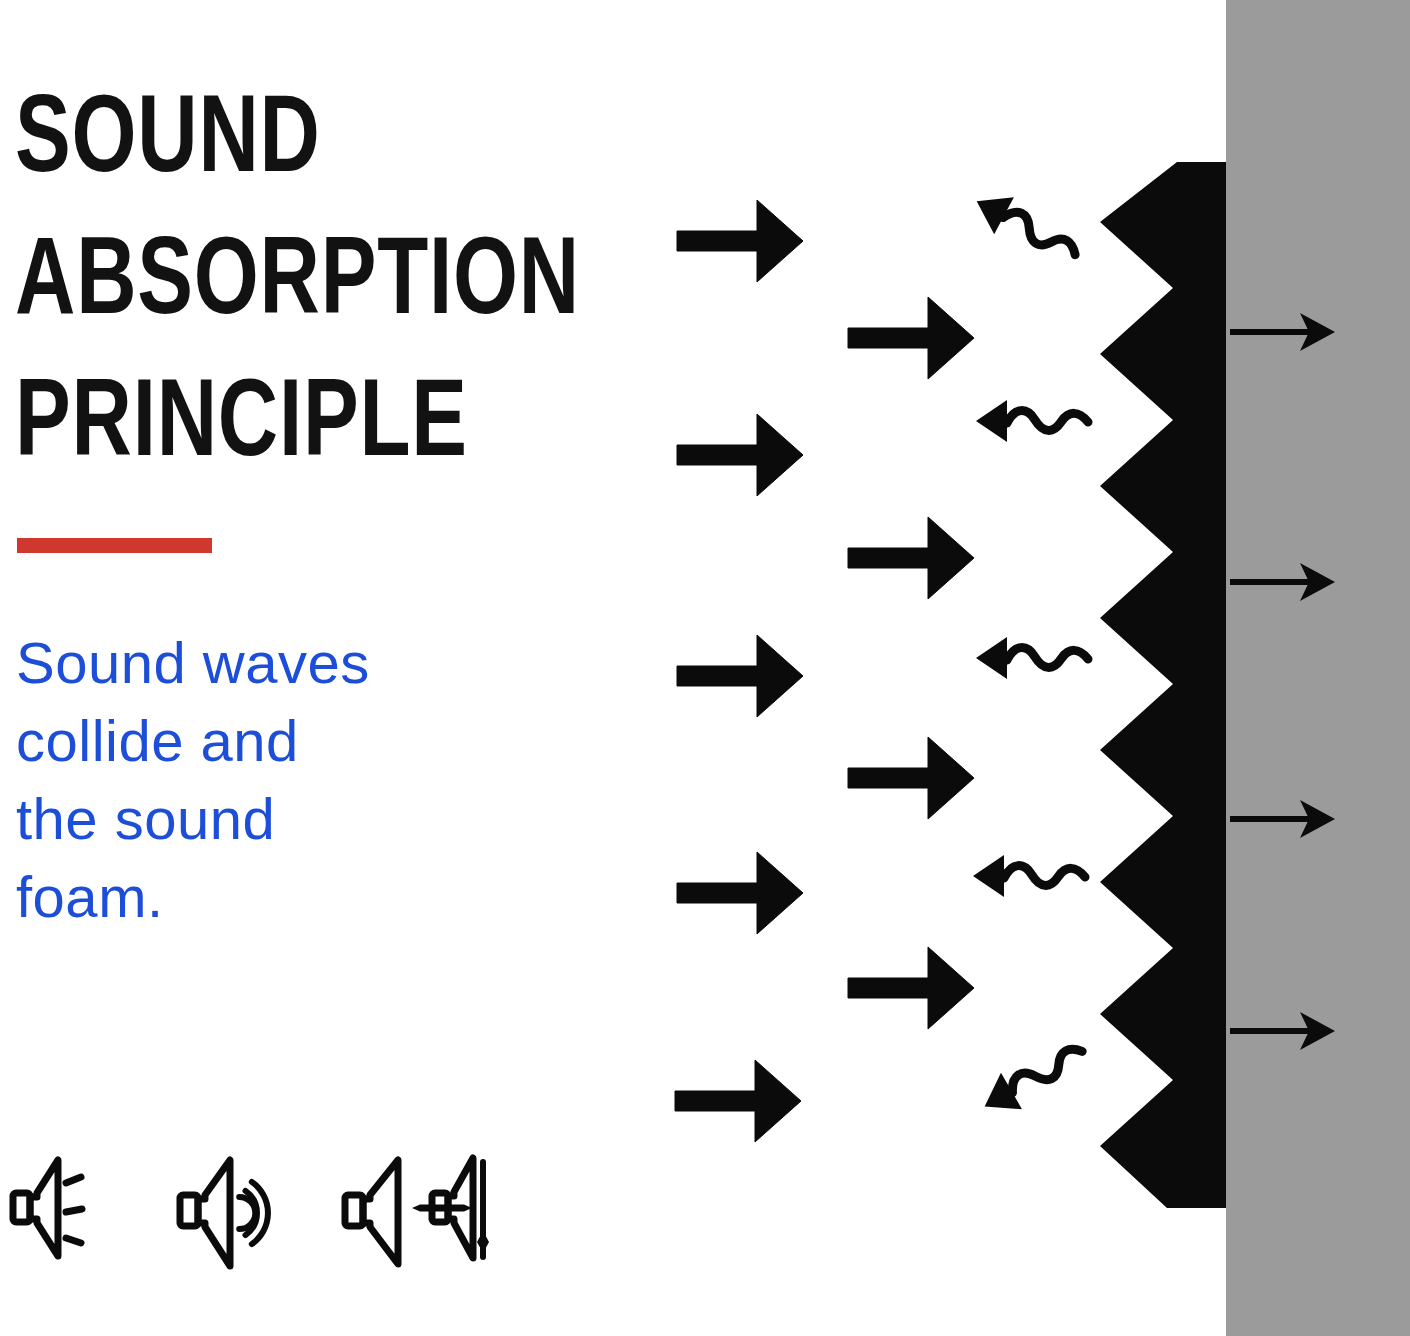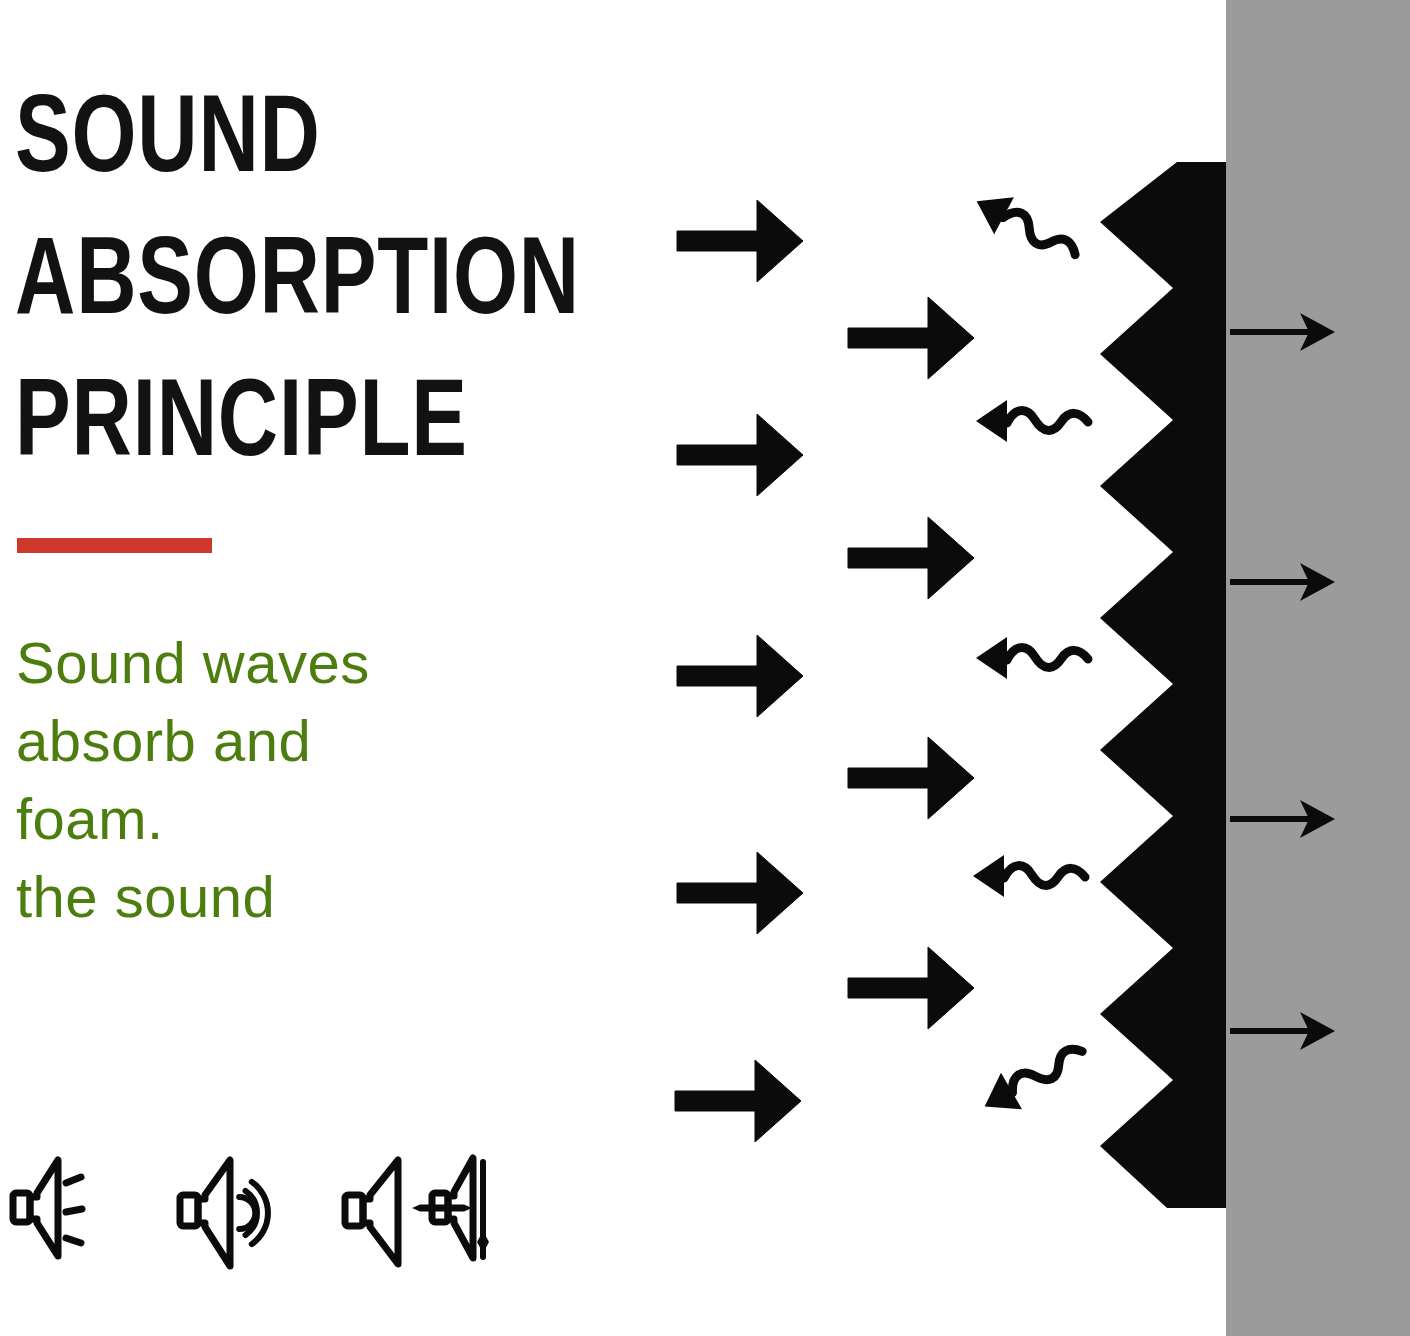--- a/index.html
+++ b/index.html
@@ -12,42 +12,42 @@
     transform:scaleX(.76);transform-origin:left top;
     font-weight:700;font-size:110px;line-height:142px;
     letter-spacing:1px;white-space:nowrap;color:#121212;
   }
   .divider{
     position:absolute;left:17px;top:538px;width:195px;height:15px;
   }
   .description{
     position:absolute;left:16px;top:624px;
     font-size:58px;line-height:78px;font-weight:400;
-    letter-spacing:.5px;color:#4d7c0f;white-space:nowrap;
+    letter-spacing:.5px;color:#1d4ed8;white-space:nowrap;
   }
   .diagram-svg{position:absolute;left:0;top:0;}
   .speaker-icon{position:absolute;}
   .sp-stroke{fill:none;stroke-width:7;stroke-linejoin:round;stroke-linecap:round;}
 </style>
 </head>
 <body>
 
 <div class="title">
   <div>SOUND</div>
   <div>ABSORPTION</div>
   <div>PRINCIPLE</div>
 </div>
 
 <div class="divider" style="background-color: rgb(207, 56, 45);"></div>
 
 <div class="description">
   <div>Sound waves</div>
-  <div>absorb and</div>
+  <div>collide and</div>
+  <div>the sound</div>
   <div>foam.</div>
-  <div>the sound</div>
 </div>
 
 <svg class="diagram-svg" width="1410" height="1336" viewBox="0 0 1410 1336">
   <defs>
 
     <g id="fat-arrow">
       <polygon points="0,-10 80,-10 80,-41 126,0 80,41 80,10 0,10"></polygon>
     </g>
 
     <g id="wavy-arrow">

